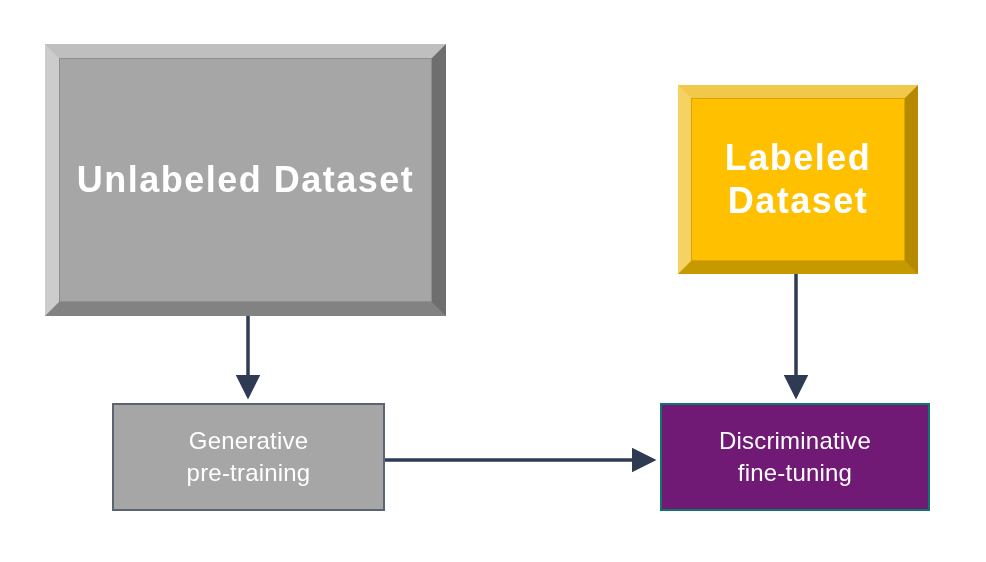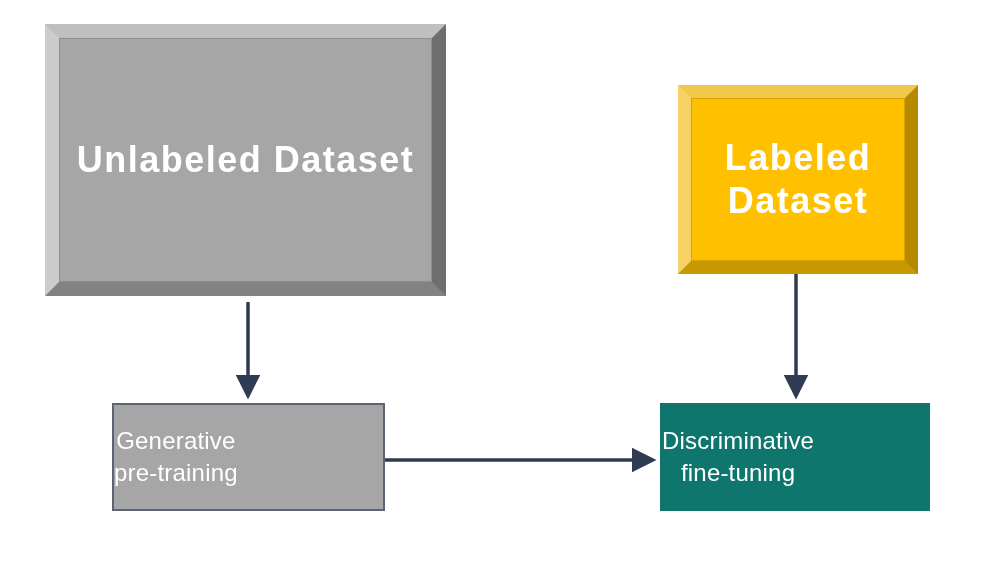--- a/index.html
+++ b/index.html
@@ -77,29 +77,29 @@
     background: #ffc000;
     border: 1px solid #d9a300;
   }
 
   
   .flatbox {
     position: absolute;
     box-sizing: border-box;
     display: flex;
     align-items: center;
-    justify-content: flex-start;
+    justify-content: center;
     text-align: center;
   }
   .flat-grey {
     background: #a6a6a6;
     border: 2px solid #5b6472;
   }
   .flat-gold {
-    background: #0f766e;
+    background: #701a75;
     border: 2px solid #0f766e;
   }
 
   
   .label-big {
     color: #ffffff;
     font-weight: bold;
     font-size: 36px;
     line-height: 1.18;
     letter-spacing: 1.5px;
@@ -123,21 +123,21 @@
     <defs>
       <marker id="arrowhead" markerWidth="7" markerHeight="7" refX="6" refY="3.5" orient="auto" markerUnits="strokeWidth">
         <path d="M0,0 L7,3.5 L0,7 z" fill="#2e3b52"></path>
       </marker>
     </defs>
     <line x1="248" y1="302" x2="248" y2="396" stroke="#2e3b52" stroke-width="3.5" marker-end="url(#arrowhead)"></line>
     <line x1="796" y1="245" x2="796" y2="396" stroke="#2e3b52" stroke-width="3.5" marker-end="url(#arrowhead)"></line>
     <line x1="385" y1="460" x2="653" y2="460" stroke="#2e3b52" stroke-width="3.5" marker-end="url(#arrowhead)"></line>
   </svg>
 
-  <div class="bevel bevel-grey" style="left:45px; top:24px; width:401px; height:272px;">
+  <div class="bevel bevel-grey" style="left:45px; top:44px; width:401px; height:272px;">
     <div class="frame"></div>
     <div class="face">
       <span class="label-big">Unlabeled Dataset</span>
     </div>
   </div>
 
   <div class="bevel bevel-gold" style="left:678px; top:85px; width:240px; height:189px;">
     <div class="frame"></div>
     <div class="face">
       <span class="label-big">Labeled

